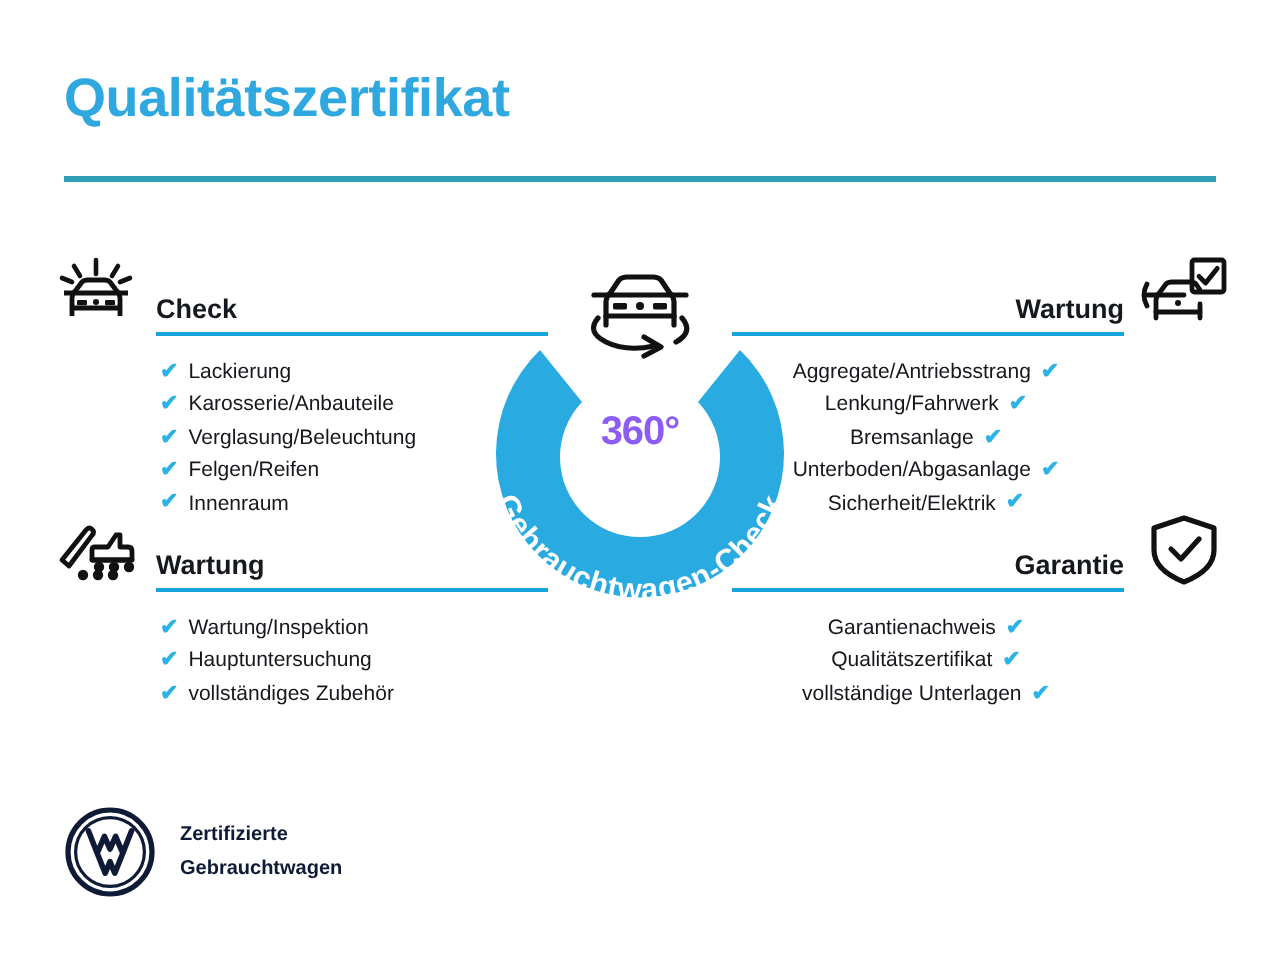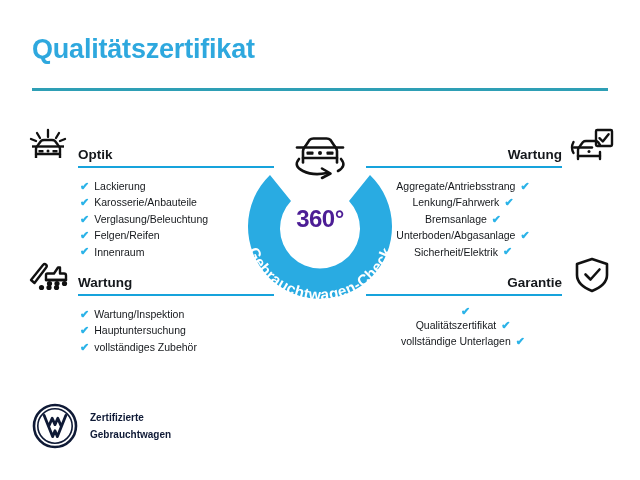--- a/index.html
+++ b/index.html
@@ -121,23 +121,23 @@
     left: 283px; top: 126px;
     width: 74px; height: 56px;
   }
   .badge-car svg { display: block; width: 100%; height: 100%; }
 
   .badge-360 {
     position: absolute;
     left: 229px; top: 205px;
     width: 182px;
     text-align: center;
-    font-size: 24px;
-    font-weight: bold;
-    color: #4c1d95;
+    font-size: 20px;
+    font-weight: bold;
+    color: #8b5cf6;
     letter-spacing: -0.5px;
   }
 
   
   .vw {
     position: absolute;
     left: 32px; top: 403px;
     display: flex;
     align-items: center;
   }
@@ -175,21 +175,21 @@
             <path d="M10 26 L10 21 Q10 19 12 17 L15 13 Q16 12 18 12 L26 12 Q28 12 29 13 L32 17 Q34 19 34 21 L34 26 Z"></path>
             <line x1="6" y1="18.5" x2="38" y2="18.5"></line>
             <line x1="10" y1="26" x2="10" y2="30"></line>
             <line x1="34" y1="26" x2="34" y2="30"></line>
             <rect x="12.5" y="22" width="5" height="2.6" rx="0.6" fill="#111" stroke="none"></rect>
             <rect x="26.5" y="22" width="5" height="2.6" rx="0.6" fill="#111" stroke="none"></rect>
             <circle cx="22" cy="23" r="1.5" fill="#111" stroke="none"></circle>
           </g>
         </svg>
       </div>
-      <div class="sec-title">Optik</div>
+      <div class="sec-title">Check</div>
       <div class="sec-underline"></div>
     </div>
     <ul class="checklist">
       <li>
           <span class="chk">✔</span>
           <span class="li-text">Lackierung</span>
         </li>
       <li>
           <span class="chk">✔</span>
           <span class="li-text">Karosserie/Anbauteile</span>
@@ -297,20 +297,21 @@
         <svg viewBox="0 0 44 38">
           <path d="M22 3 L37 8 L37 19 Q37 29 22 35 Q7 29 7 19 L7 8 Z" fill="none" stroke="#111" stroke-width="2.6" stroke-linejoin="round"></path>
           <path d="M15.5 18.5 L20.5 23.5 L29.5 13.5" fill="none" stroke="#111" stroke-width="2.6" stroke-linecap="round" stroke-linejoin="round"></path>
         </svg>
       </div>
       <div class="sec-title">Garantie</div>
       <div class="sec-underline"></div>
     </div>
     <ul class="checklist">
       <li>
+          <span class="li-text">Garantienachweis</span>
           <span class="chk">✔</span>
         </li>
       <li>
           <span class="li-text">Qualitätszertifikat</span>
           <span class="chk">✔</span>
         </li>
       <li>
           <span class="li-text">vollständige Unterlagen</span>
           <span class="chk">✔</span>
         </li>

